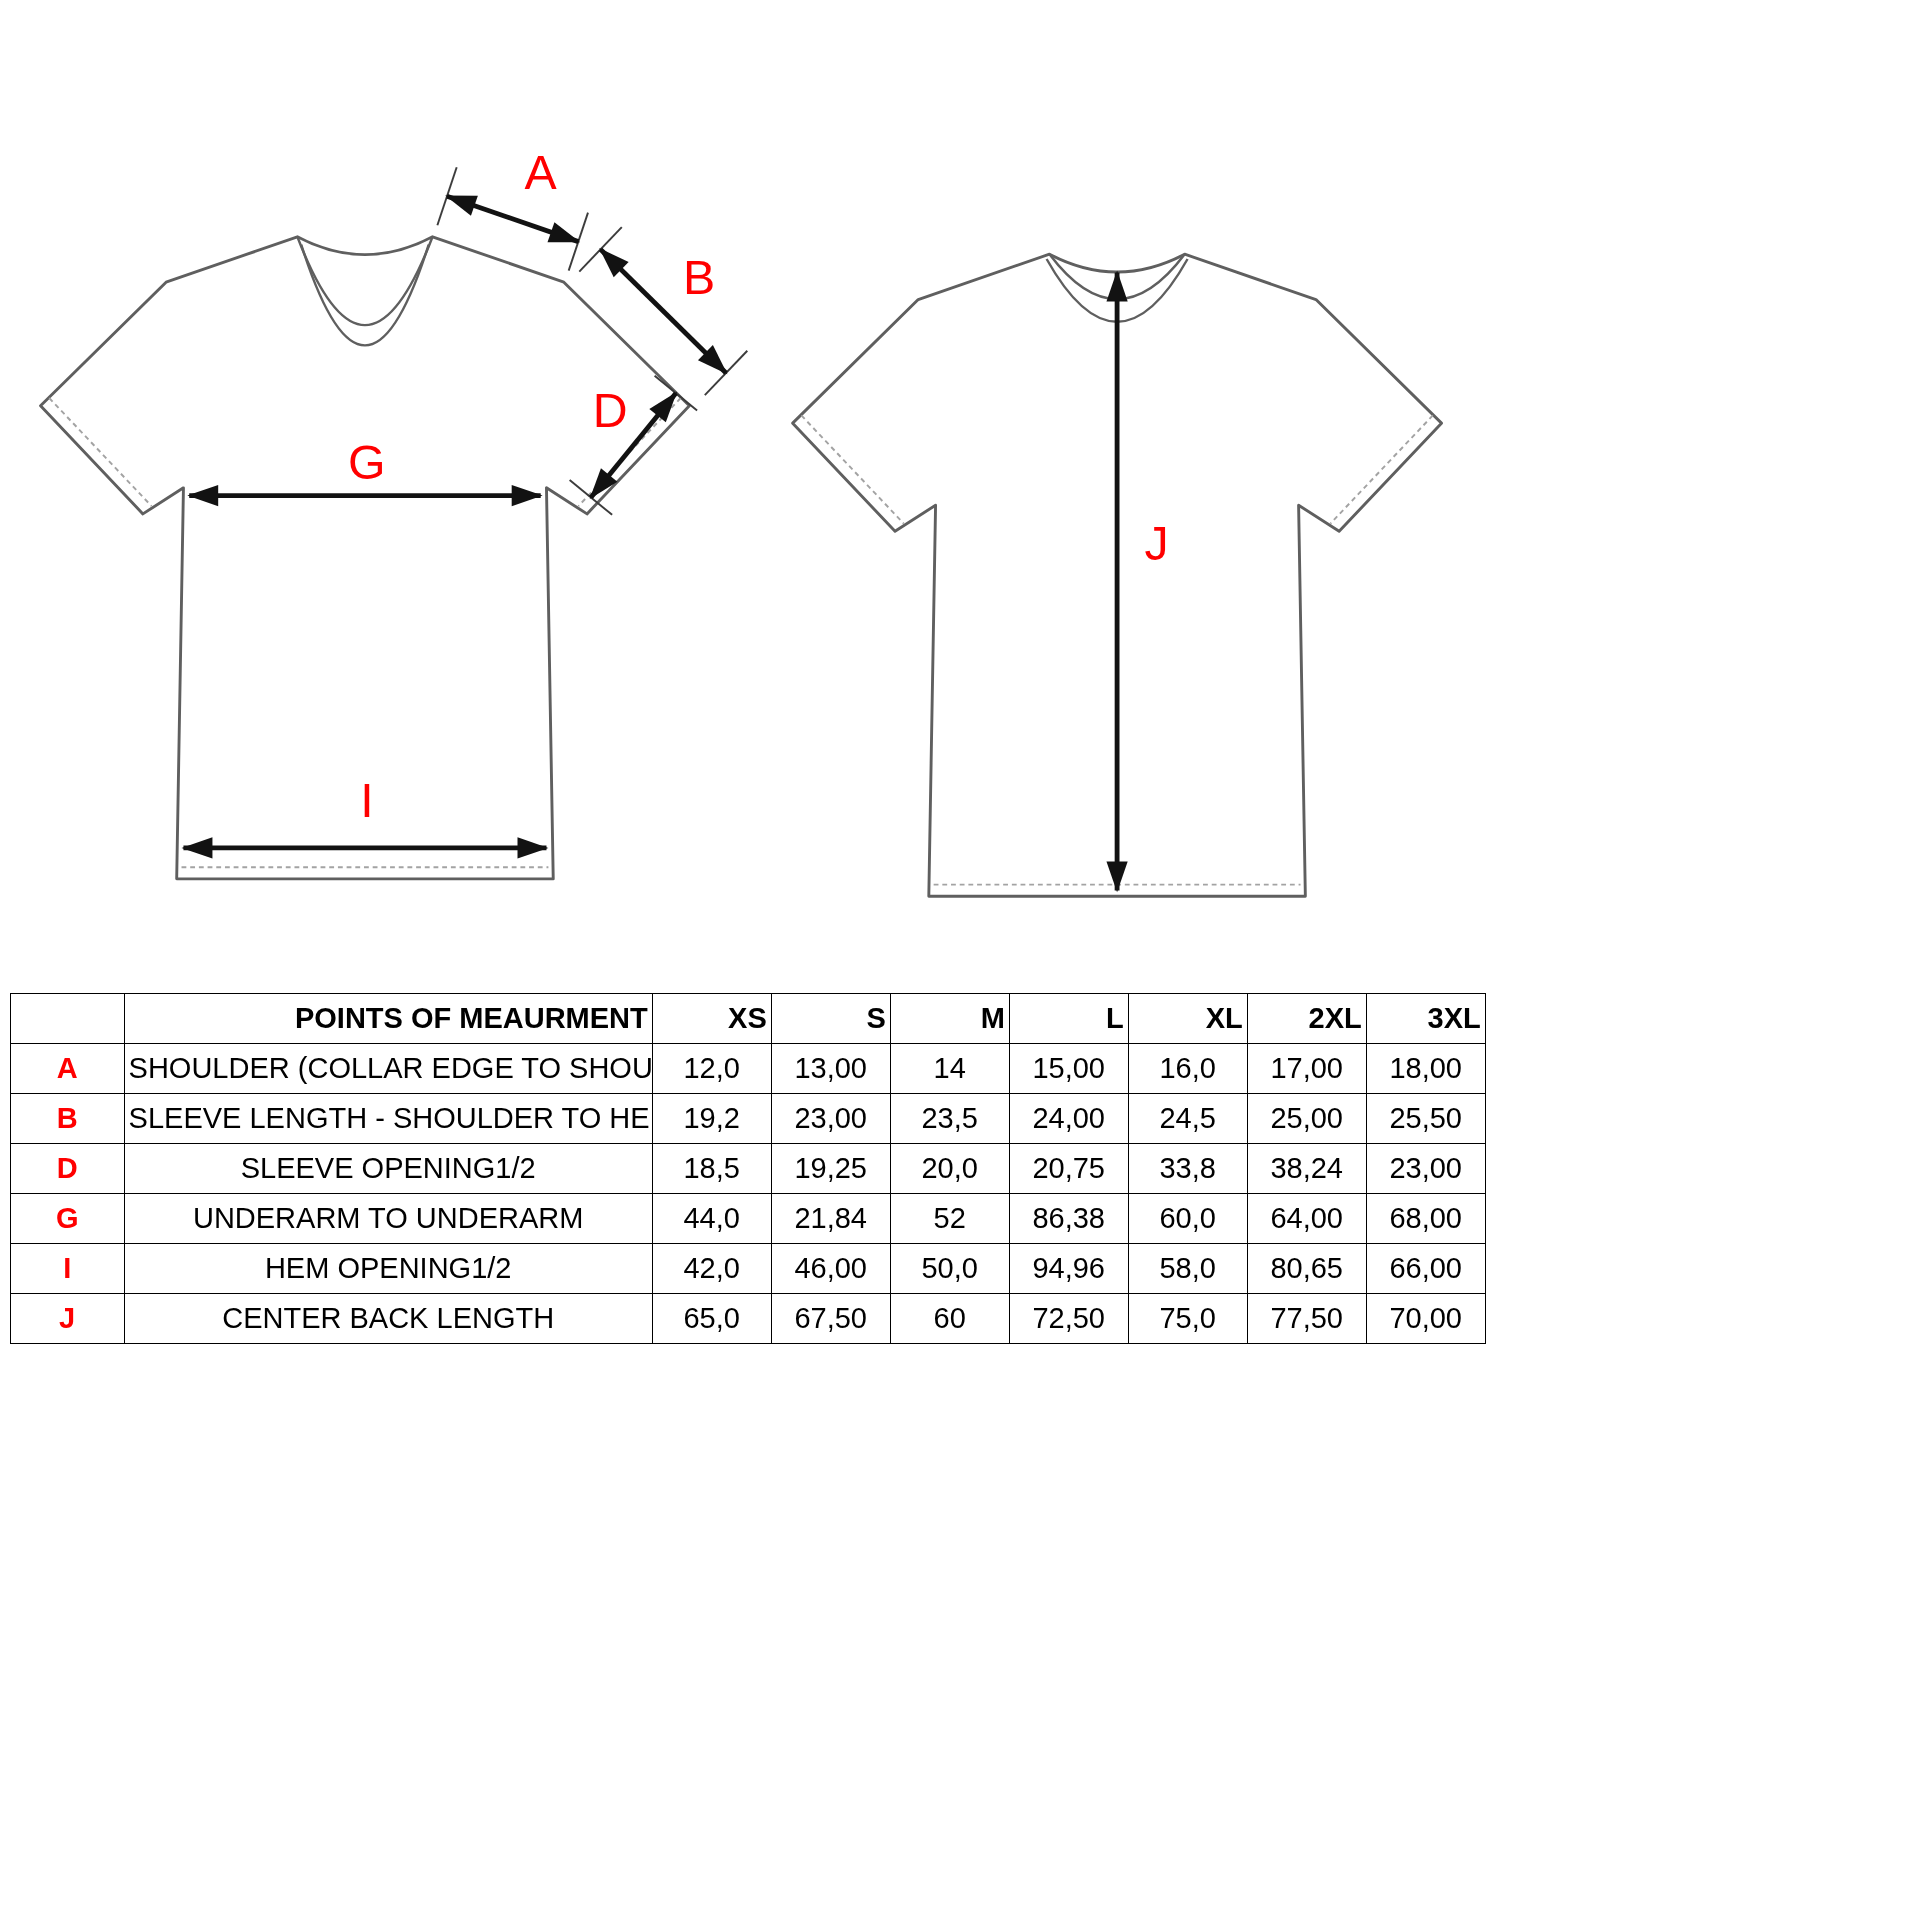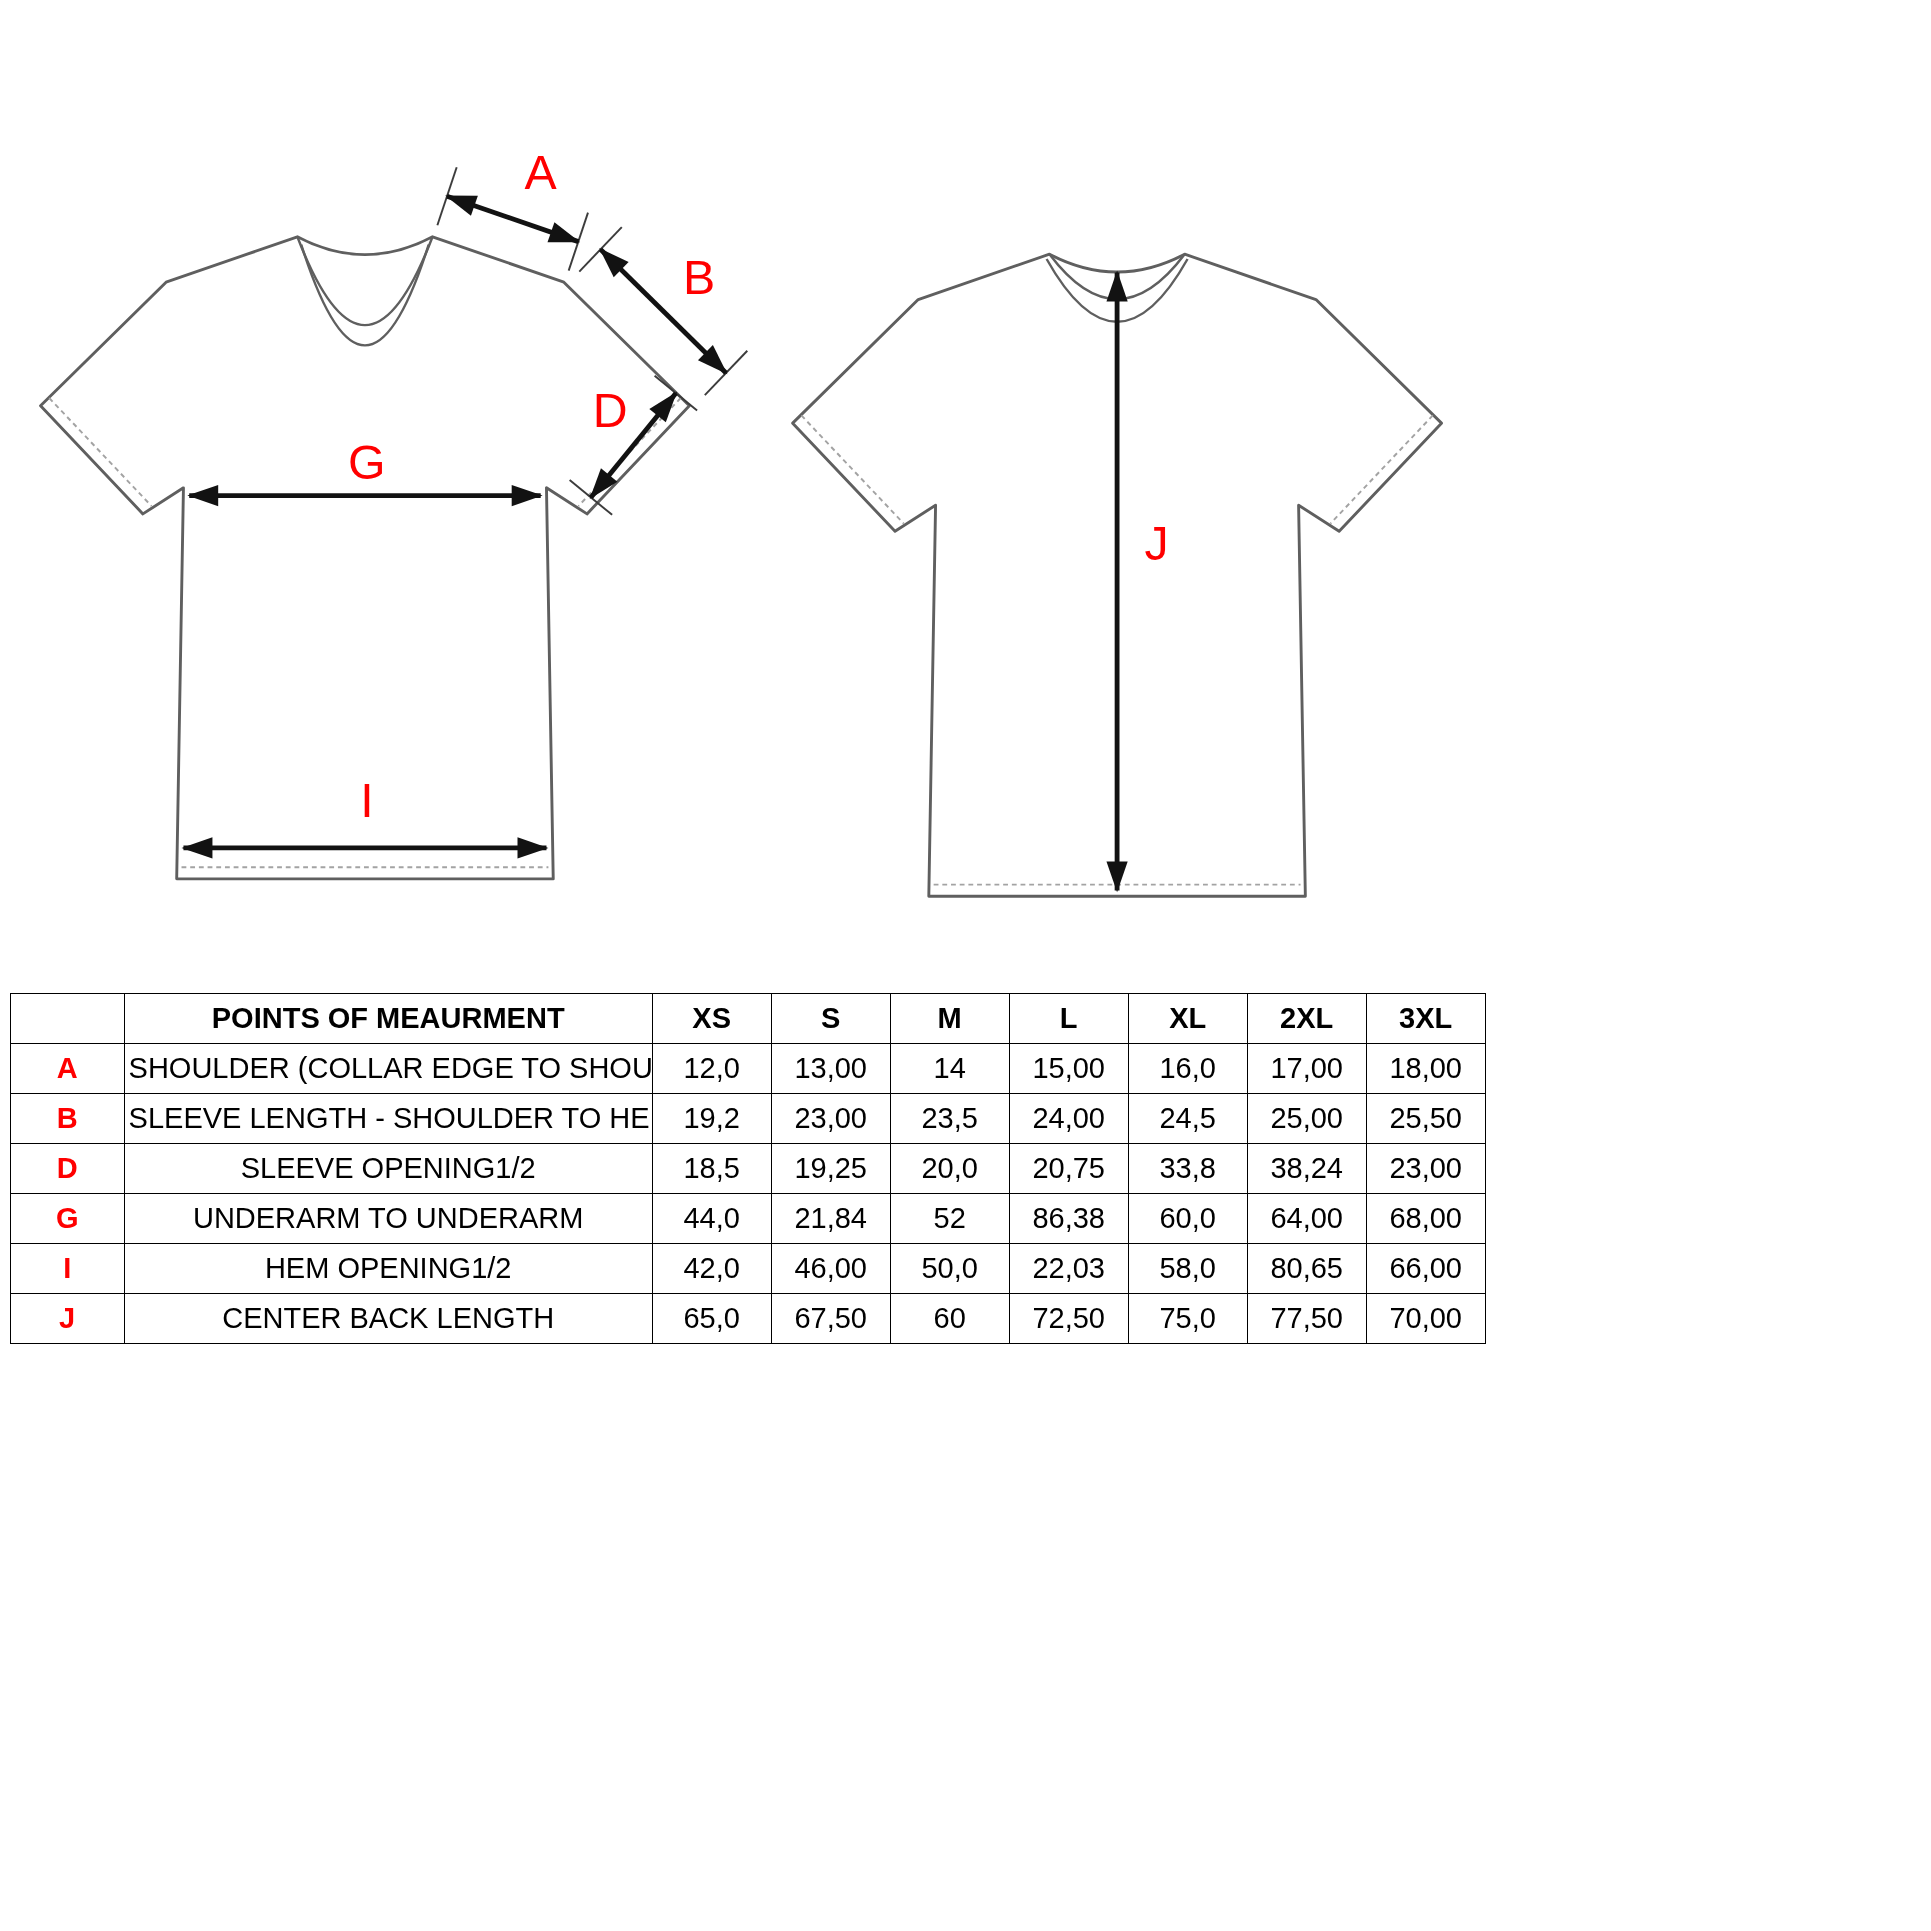--- a/index.html
+++ b/index.html
@@ -35,21 +35,21 @@
     font-size:29px;color:#000;
   }
   .size-table th,.size-table td{
     border:1.9px solid #000;
     height:50px;
     text-align:center;
     padding:0 3.9px;
     overflow:hidden;
     white-space:nowrap;
   }
-  .size-table th{font-weight:bold;}
+  .size-table th{font-weight:bold;text-align:right;}
   .t-name{text-align:left;padding-left:9.7px;}
   .t-code{color:var(--accent-red);font-weight:bold;}
   .c-code{width:114px;}
   .c-name{width:528px;}
   .c-size{width:119px;}
 </style>
 </head>
 <body>
 
 <div class="page">
@@ -185,21 +185,21 @@
         <td>60,0</td>
         <td>64,00</td>
         <td>68,00</td>
       </tr>
       <tr>
         <td class="t-code">I</td>
         <td class="t-name">HEM OPENING1/2</td>
         <td>42,0</td>
         <td>46,00</td>
         <td>50,0</td>
-        <td>22,03</td>
+        <td>94,96</td>
         <td>58,0</td>
         <td>80,65</td>
         <td>66,00</td>
       </tr>
       <tr>
         <td class="t-code">J</td>
         <td class="t-name">CENTER BACK LENGTH</td>
         <td>65,0</td>
         <td>67,50</td>
         <td>60</td>

